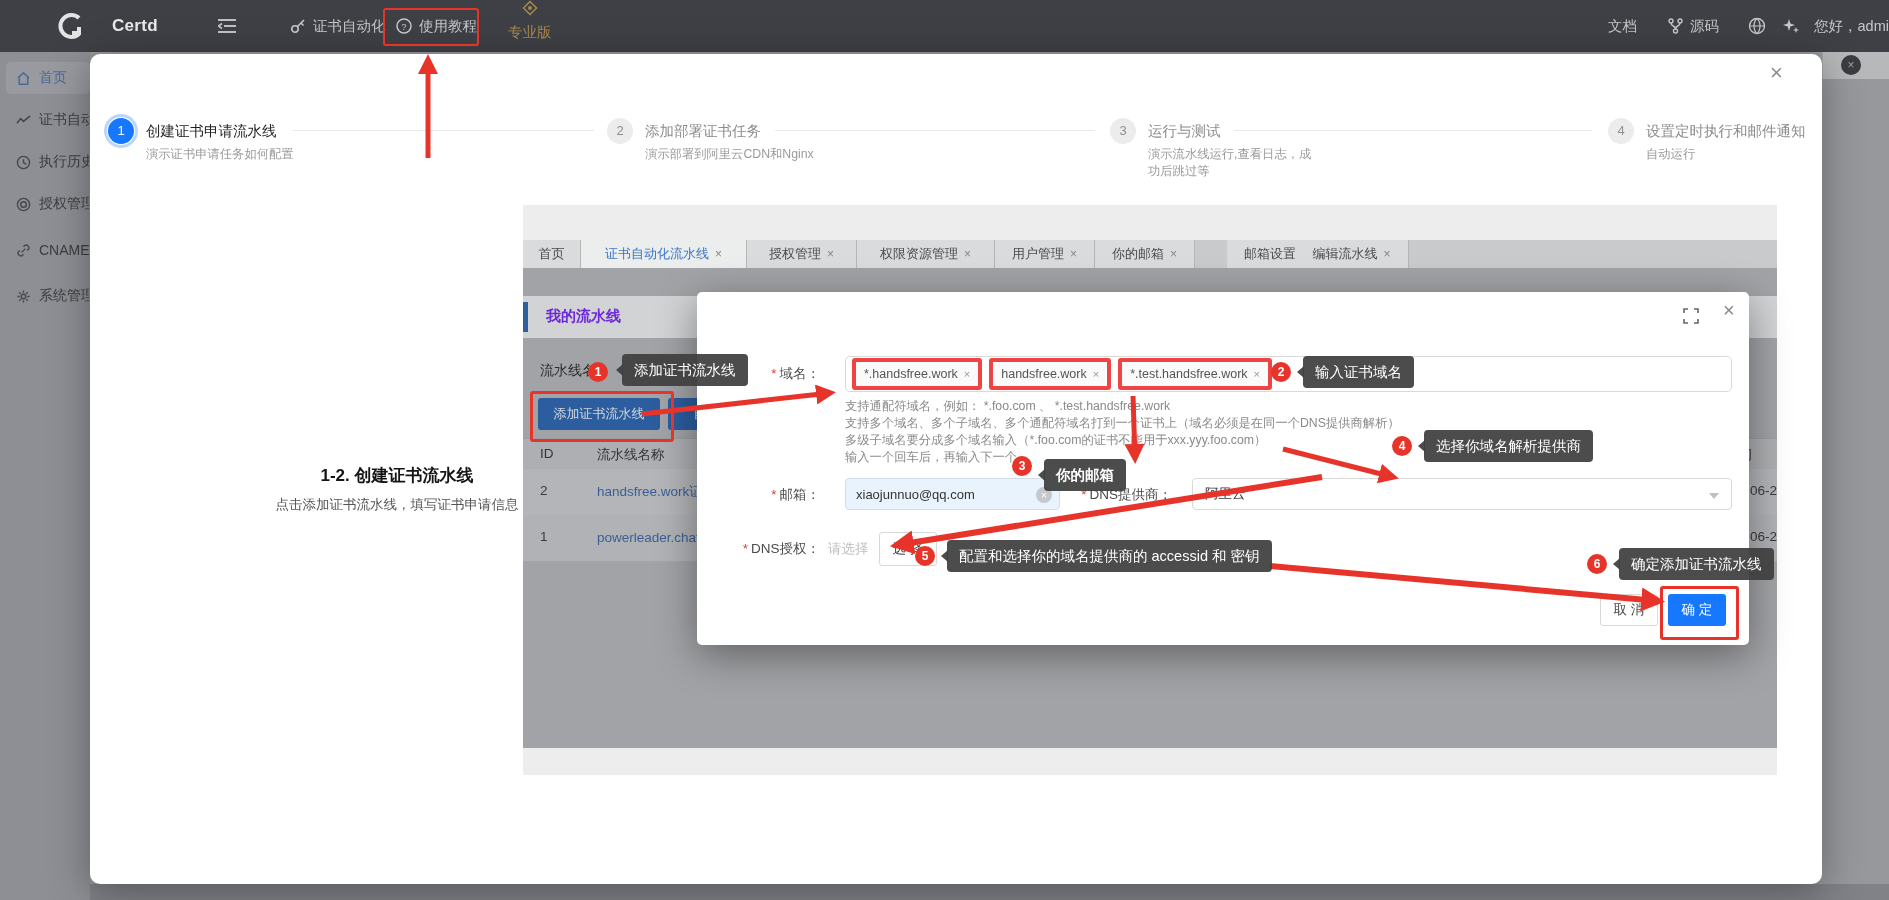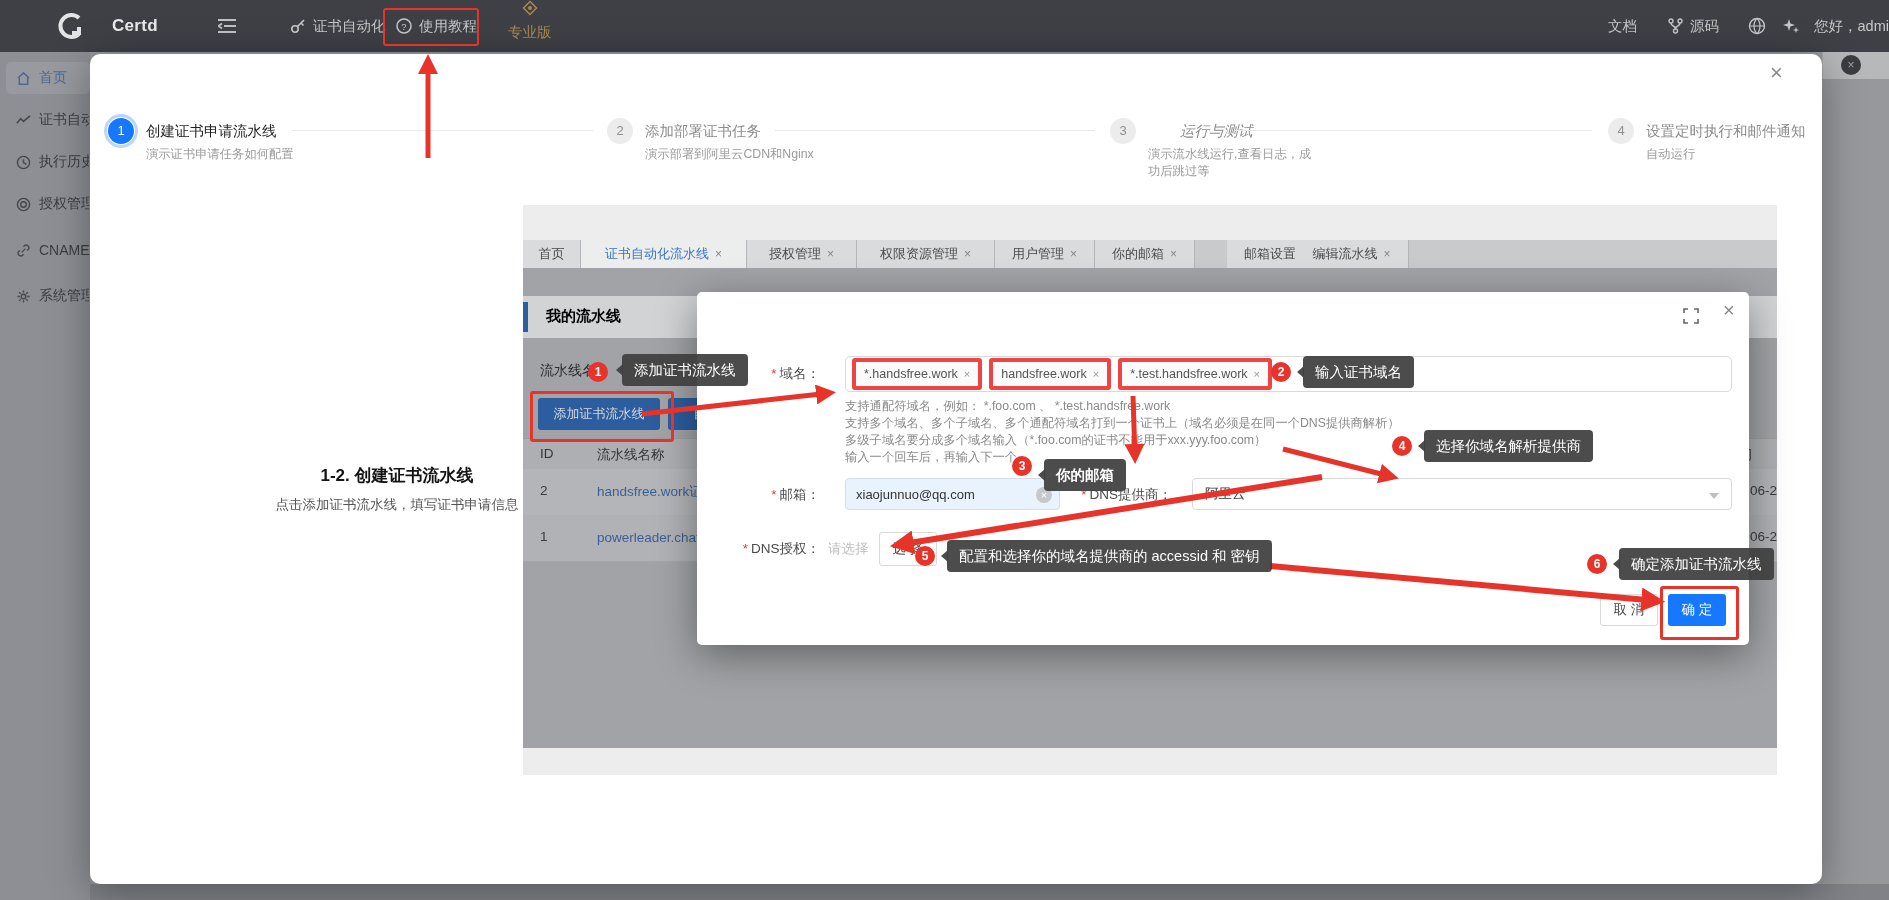--- a/index.html
+++ b/index.html
@@ -40,21 +40,21 @@
   .foot-next{left:982px;width:92px;background:#1677ff;color:#fff;}
   
   .panel{left:523px;top:205px;width:1254px;height:570px;background:#ededee;overflow:hidden;z-index:3;}
   .tabbar{position:absolute;left:0;top:35px;width:1254px;height:28px;background:#c9cacc;border-bottom:1px solid #b2b3b5;}
   .tab{position:absolute;top:0;height:28px;box-sizing:border-box;border-right:1px solid #b5b6b8;background:#dadbdd;color:#4a4b4d;font-size:13px;display:flex;align-items:center;justify-content:center;gap:6px;cursor:pointer;}
   .tab.active{background:#eceded;color:#3b76c4;}
   .tab .x{color:#85868a;font-size:12px;}
   .app-content{position:absolute;left:0;top:63px;width:1254px;height:480px;background:#a2a3a6;}
   .card-head{position:absolute;left:0;top:28px;width:1254px;height:42px;background:#d2d3d5;}
   .card-bar{position:absolute;left:0;top:6px;width:5px;height:30px;background:#2d5e9e;}
-  .card-title{position:absolute;left:23px;top:11px;font-size:15px;font-weight:bold;color:#000000;}
+  .card-title{position:absolute;left:23px;top:11px;font-size:15px;font-weight:bold;color:#6d28d9;}
   .pl-label{position:absolute;left:17px;top:94px;width:60px;overflow:hidden;white-space:nowrap;font-size:14px;color:#2b2c2e;}
   .btn-dim{position:absolute;top:130px;height:32px;background:#2b5d9f;color:#d5d8dc;font-size:13px;display:flex;align-items:center;justify-content:center;border-radius:3px;cursor:pointer;}
   .thead{position:absolute;left:0;top:170px;width:1254px;height:30px;background:#aeafb2;border-top:1px solid #9c9da0;border-bottom:1px solid #9c9da0;font-size:13.5px;color:#333436;}
   .trow{position:absolute;left:0;width:1254px;height:46px;font-size:13.5px;border-bottom:1px solid #a4a5a8;}
   .tcell{position:absolute;top:14px;white-space:nowrap;text-align:center;}
   .link-dim{color:#3a5f98;cursor:pointer;}
   
   .dialog{left:697px;top:292px;width:1052px;height:353px;background:#fff;border-radius:5px;box-shadow:0 10px 40px rgba(0,0,0,.4);z-index:4;}
   .dlg-icon{position:absolute;color:#666;cursor:pointer;}
   .form-label{position:absolute;width:123px;text-align:right;font-size:13.5px;color:#4a4a4a;}
@@ -198,21 +198,21 @@
 <div class="step-title cur" style="left:146px;top:122px;z-index:3;">创建证书申请流水线</div>
 <div class="step-desc" style="left:146px;top:146px;z-index:3;">演示证书申请任务如何配置</div>
 <div class="step-line" style="left:292px;top:130px;width:302px;z-index:3;"></div>
 
 <div class="step-circle wait" style="left:607px;top:118px;z-index:3;">2</div>
 <div class="step-title wait" style="left:645px;top:122px;z-index:3;">添加部署证书任务</div>
 <div class="step-desc" style="left:645px;top:146px;z-index:3;">演示部署到阿里云CDN和Nginx</div>
 <div class="step-line" style="left:775px;top:130px;width:320px;z-index:3;"></div>
 
 <div class="step-circle wait" style="left:1110px;top:118px;z-index:3;">3</div>
-<div class="step-title wait" style="left:1180px;top:122px;z-index:3;font-style:italic;">运行与测试</div>
+<div class="step-title wait" style="left:1148px;top:122px;z-index:3;">运行与测试</div>
 <div class="step-desc" style="left:1148px;top:146px;z-index:3;">演示流水线运行,查看日志，成功后跳过等</div>
 <div class="step-line" style="left:1234px;top:130px;width:358px;z-index:3;"></div>
 
 <div class="step-circle wait" style="left:1608px;top:118px;z-index:3;">4</div>
 <div class="step-title wait" style="left:1646px;top:122px;z-index:3;">设置定时执行和邮件通知</div>
 <div class="step-desc" style="left:1646px;top:146px;z-index:3;">自动运行</div>
 
 <div class="abs guide-h" style="z-index:3;">1-2. 创建证书流水线</div>
 <div class="abs guide-b" style="z-index:3;">点击添加证书流水线，填写证书申请信息</div>
 

